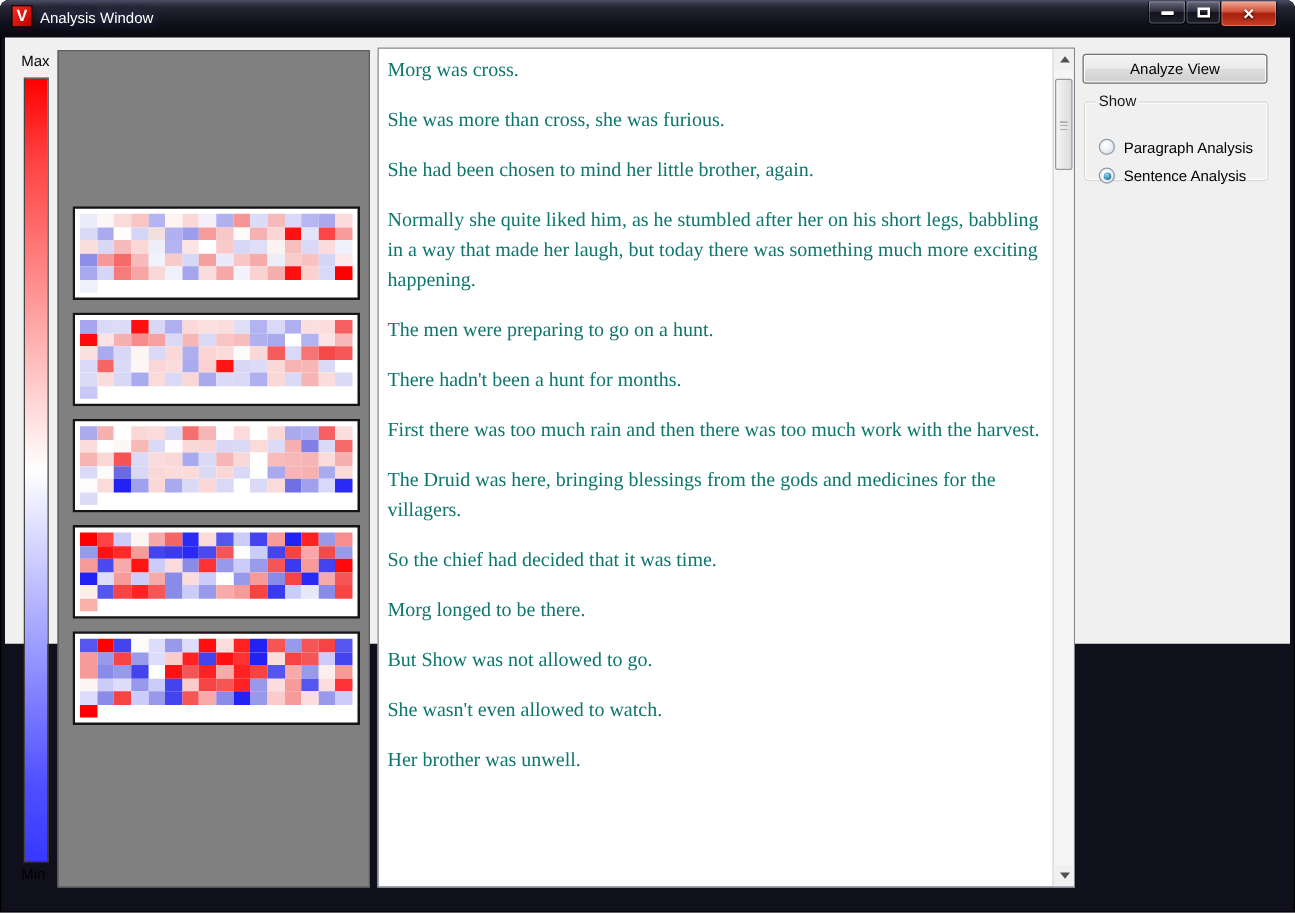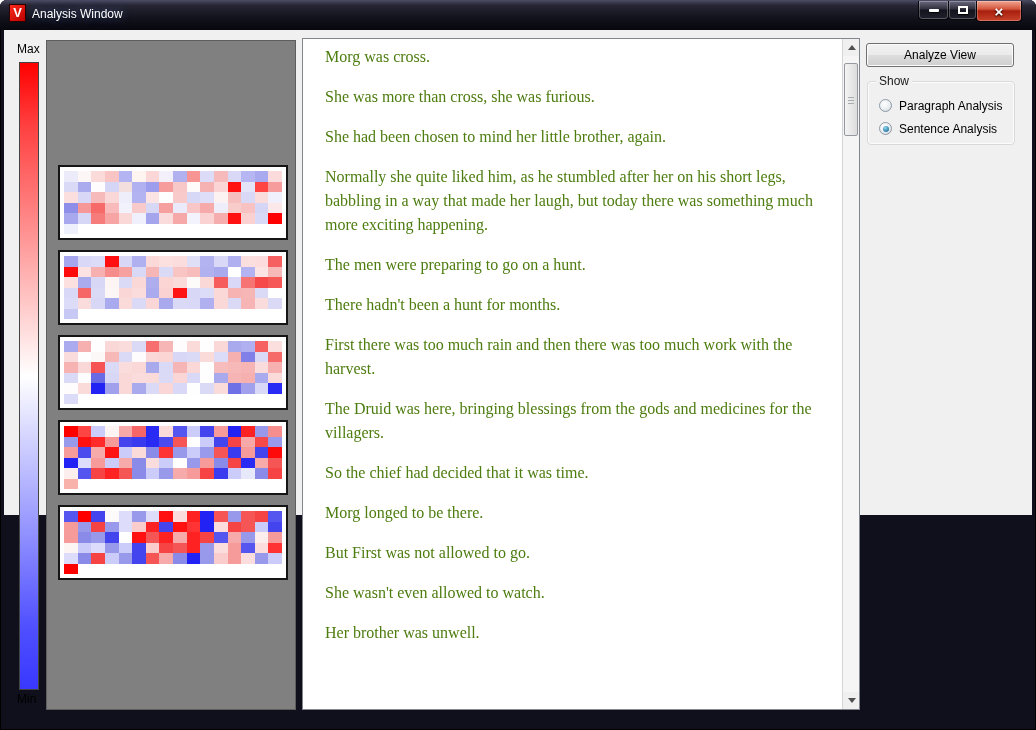--- a/index.html
+++ b/index.html
@@ -42,22 +42,22 @@
               background:#808080; border:1px solid #5e5e5e; }
   .fp-box { position:absolute; left:11px; width:230px; height:75px; background:#fff;
             border:2px solid #151515; padding:4px; display:flex; flex-direction:column; }
   .fp-row { display:flex; height:10.5px; }
   .fp-cell { flex:1; }
   .fp-cell.extra { flex:0 0 13.6px; }
 
   
   .doc-panel { position:absolute; left:298px; top:8px; width:558px; height:672px;
                background:#fff; border:1px solid #82878f; overflow:hidden; }
-  .doc-text { position:absolute; left:0; top:0; right:17px; bottom:0; padding:6px 8px 6px 22px;
-              font-family:"Liberation Serif", serif; font-size:16px; line-height:24px; color:#4d7c0f; }
+  .doc-text { position:absolute; left:0; top:0; right:17px; bottom:0; padding:6px 8px 6px 7px;
+              font-family:"Liberation Serif", serif; font-size:16px; line-height:24px; color:#0f766e; }
   .doc-text p { margin:0 0 16px 0; }
 
   
   .scrollbar { position:absolute; top:0; right:0; width:17px; height:100%;
                background:#f5f5f5; border-left:1px solid #d5d5d5; }
   .scroll-btn { position:absolute; left:0; width:17px; height:17px; display:flex;
                 align-items:center; justify-content:center; background:#f0f0f0; }
   .scroll-btn.up { top:0; } .scroll-btn.down { bottom:0; }
   .tri-up { width:0; height:0; border-left:4px solid transparent; border-right:4px solid transparent;
             border-bottom:5px solid #505050; }
@@ -72,21 +72,21 @@
   .analyze-btn { position:absolute; left:862px; top:13px; width:148px; height:24px;
                  border:1px solid #707070; border-radius:3px; font-size:12px; color:#000;
                  background: linear-gradient(180deg,#f2f2f2 0%,#ebebeb 48%,#dddddd 52%,#cfcfcf 100%);
                  box-shadow: inset 0 0 0 1px #fbfbfb; display:flex; align-items:center; justify-content:center; }
   .groupbox { position:absolute; left:863px; width:148px; border:1px solid #d9d9d9; border-radius:4px;
               box-shadow: inset 0 0 0 1px rgba(255,255,255,.8); }
   .groupbox .legend { position:absolute; top:-8px; left:8px; background:#f0f0f0; padding:0 3px;
                       font-size:12px; color:#1a1a1a; }
   .group-show { top:51px; height:64px; }
   .group-view { top:131px; height:86px; }
-  .radio-rows { position:absolute; left:0; top:12px; right:0; }
+  .radio-rows { position:absolute; left:0; top:24px; right:0; }
   .radio-row { display:flex; align-items:center; gap:7px; height:23px; padding-left:11px; }
   .radio { width:13px; height:13px; border-radius:50%; border:1px solid #8e9aa5; flex:0 0 13px;
            background: radial-gradient(circle at 40% 35%, #ffffff 0%, #e9eef2 55%, #c2ccd4 100%);
            display:flex; align-items:center; justify-content:center; }
   .radio.selected::after { content:""; width:6px; height:6px; border-radius:50%;
            background: radial-gradient(circle at 38% 32%, #95d8ec 0%, #3f90b8 55%, #205f85 100%); }
   .radio-label { font-size:12px; color:#000; }
 </style>
 </head>
 <body>
@@ -597,21 +597,21 @@
           <p>Morg was cross.</p>
           <p>She was more than cross, she was furious.</p>
           <p>She had been chosen to mind her little brother, again.</p>
           <p>Normally she quite liked him, as he stumbled after her on his short legs, babbling in a way that made her laugh, but today there was something much more exciting happening.</p>
           <p>The men were preparing to go on a hunt.</p>
           <p>There hadn't been a hunt for months.</p>
           <p>First there was too much rain and then there was too much work with the harvest.</p>
           <p>The Druid was here, bringing blessings from the gods and medicines for the villagers.</p>
           <p>So the chief had decided that it was time.</p>
           <p>Morg longed to be there.</p>
-          <p>But First was not allowed to go.</p>
+          <p>But Show was not allowed to go.</p>
           <p>She wasn't even allowed to watch.</p>
           <p>Her brother was unwell.</p>
         </div>
       <div class="scrollbar">
         <div class="scroll-btn up">
             <span class="tri-up"></span>
           </div>
         <div class="scroll-thumb"></div>
         <div class="scroll-btn down">
             <span class="tri-down"></span>

